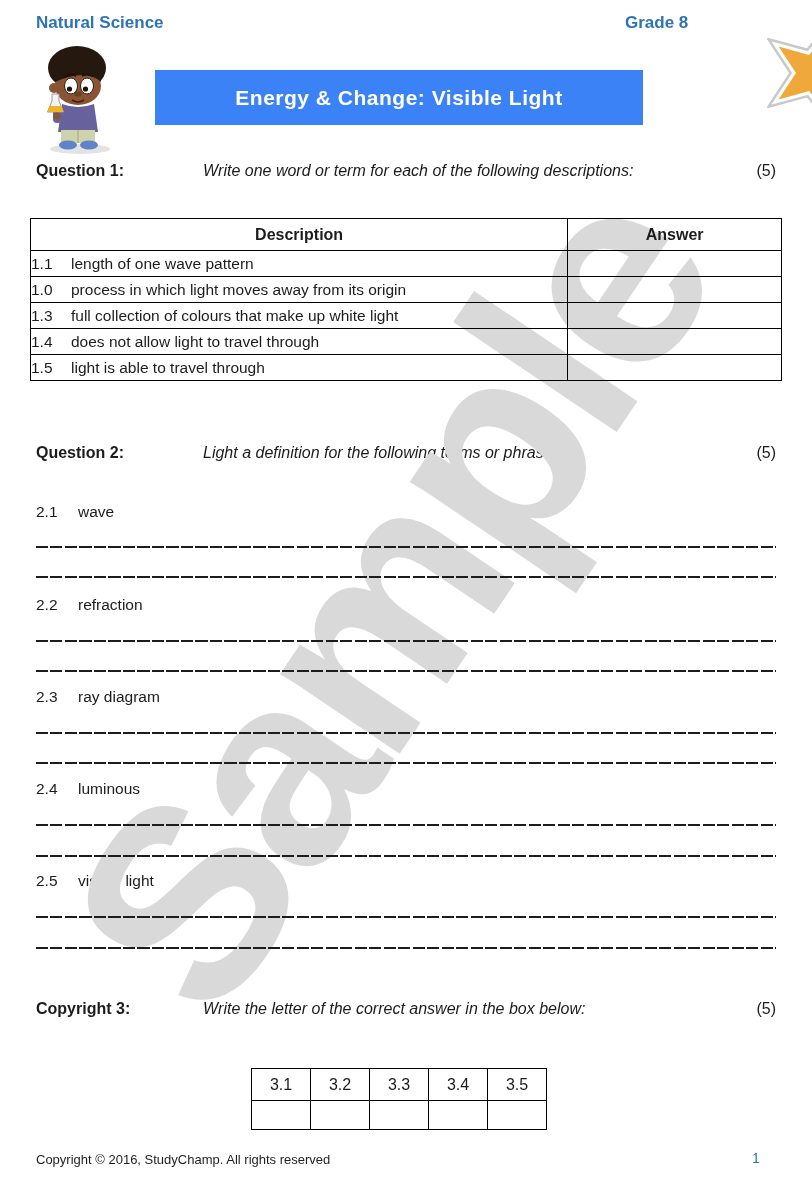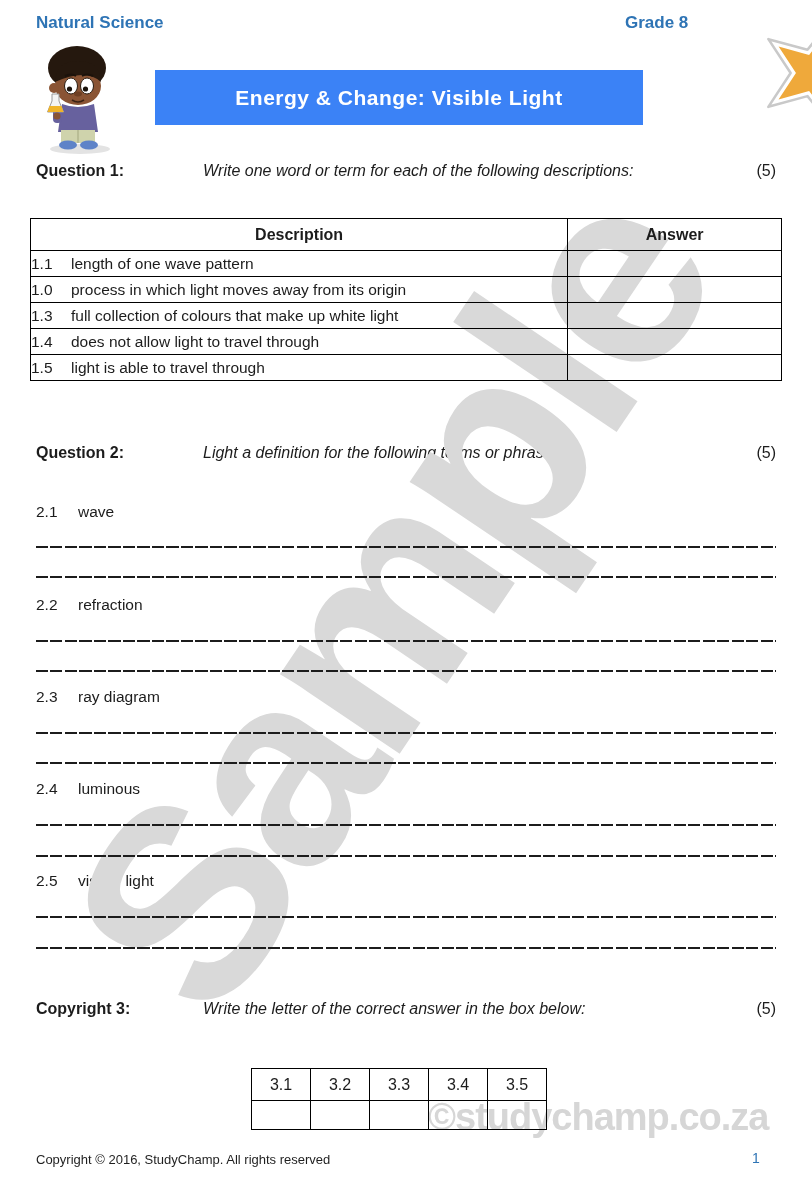--- a/index.html
+++ b/index.html
@@ -193,18 +193,17 @@
       <td></td>
       <td></td>
       <td></td>
       <td></td>
       <td></td>
     </tr>
   </tbody>
     </table>
 
   <div class="wm-sample">Sample</div>
-  <div class="wm-site">©studychamp.co.za</div>
 
   <div class="copyright">Copyright © 2016, StudyChamp. All rights reserved</div>
   <div class="pagenum">1</div>
 
 </div>
 
 </body></html>

